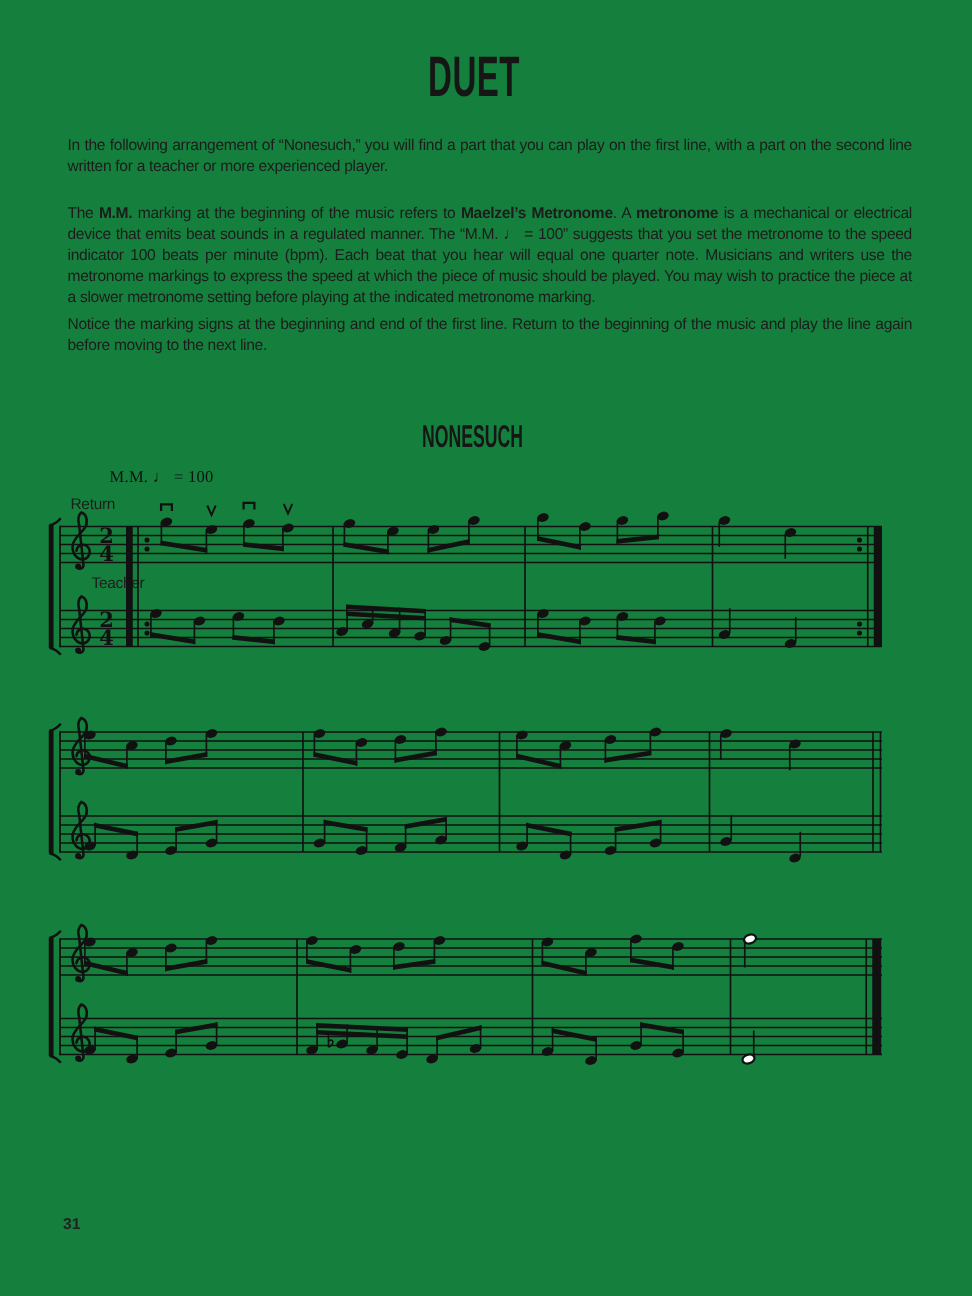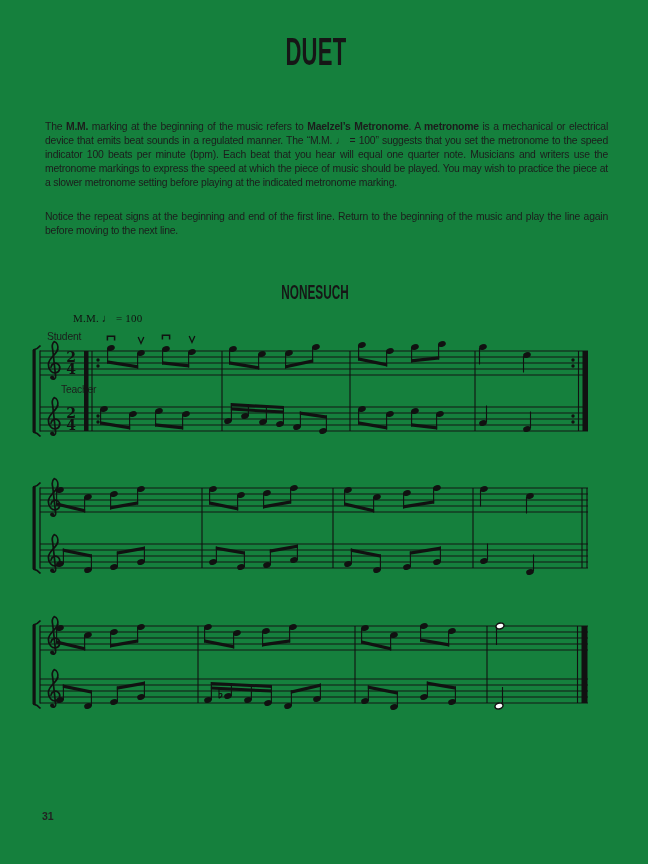--- a/index.html
+++ b/index.html
@@ -14,21 +14,21 @@
     transform:scaleX(0.58);transform-origin:50% 50%;
     white-space:nowrap;
   }
   .para{
     position:absolute;left:45px;width:563px;
     font-size:10.4px;line-height:14px;letter-spacing:-0.2px;
     text-align:justify;color:#1c1c1c;
   }
   .para b{font-weight:bold;}
   .p1{top:91px;}
-  .p2{top:120px;}
+  .p2{top:136px;}
   .p3{top:210px;}
   .song-title{
     position:absolute;top:280px;left:0;width:630px;text-align:center;
     font-size:21px;font-weight:bold;color:#161616;
     transform:scaleX(0.56);transform-origin:50% 50%;white-space:nowrap;
   }
   .tempo{
     position:absolute;left:73px;top:312px;
     font-family:"Liberation Serif","DejaVu Serif",serif;
     font-weight:normal;font-size:11px;color:#111;letter-spacing:0.2px;
@@ -43,27 +43,28 @@
   }
   #music-svg{position:absolute;left:0;top:0;}
 </style>
 </head>
 <body>
 
 <div class="page">
 
   <div class="title">DUET</div>
 
+  <div class="para p1"><span>In the following arrangement of “Nonesuch,” you will find a part that you can play on the first line, with a part on the second line written for a teacher or more experienced player.</span></div>
   <div class="para p2"><span>The </span><b>M.M.</b><span> marking at the beginning of the music refers to </span><b>Maelzel’s Metronome</b><span>. A </span><b>metronome</b><span> is a mechanical or electrical device that emits beat sounds in a regulated manner. The “M.M. ♩ = 100” suggests that you set the metronome to the speed indicator 100 beats per minute (bpm). Each beat that you hear will equal one quarter note. Musicians and writers use the metronome markings to express the speed at which the piece of music should be played. You may wish to practice the piece at a slower metronome setting before playing at the indicated metronome marking.</span></div>
-  <div class="para p3"><span>Notice the repeat signs at the beginning and end of the first line. Return to the beginning of the music and play the line again before moving to the next line.</span></div>
+  <div class="para p3"><span>Notice the marking signs at the beginning and end of the first line. Return to the beginning of the music and play the line again before moving to the next line.</span></div>
 
   <div class="song-title">NONESUCH</div>
 
   <div class="tempo">M.M. ♩ = 100</div>
-  <div class="part-label lbl-student">Student</div>
+  <div class="part-label lbl-student">Return</div>
   <div class="part-label lbl-teacher">Teacher</div>
 
   <svg id="music-svg" width="648" height="864">
       <line x1="40" y1="351" x2="588" y2="351" stroke="#111" stroke-width="0.95"></line>
       <line x1="40" y1="357" x2="588" y2="357" stroke="#111" stroke-width="0.95"></line>
       <line x1="40" y1="363" x2="588" y2="363" stroke="#111" stroke-width="0.95"></line>
       <line x1="40" y1="369" x2="588" y2="369" stroke="#111" stroke-width="0.95"></line>
       <line x1="40" y1="375" x2="588" y2="375" stroke="#111" stroke-width="0.95"></line>
       <line x1="40" y1="407" x2="588" y2="407" stroke="#111" stroke-width="0.95"></line>
       <line x1="40" y1="413" x2="588" y2="413" stroke="#111" stroke-width="0.95"></line>

